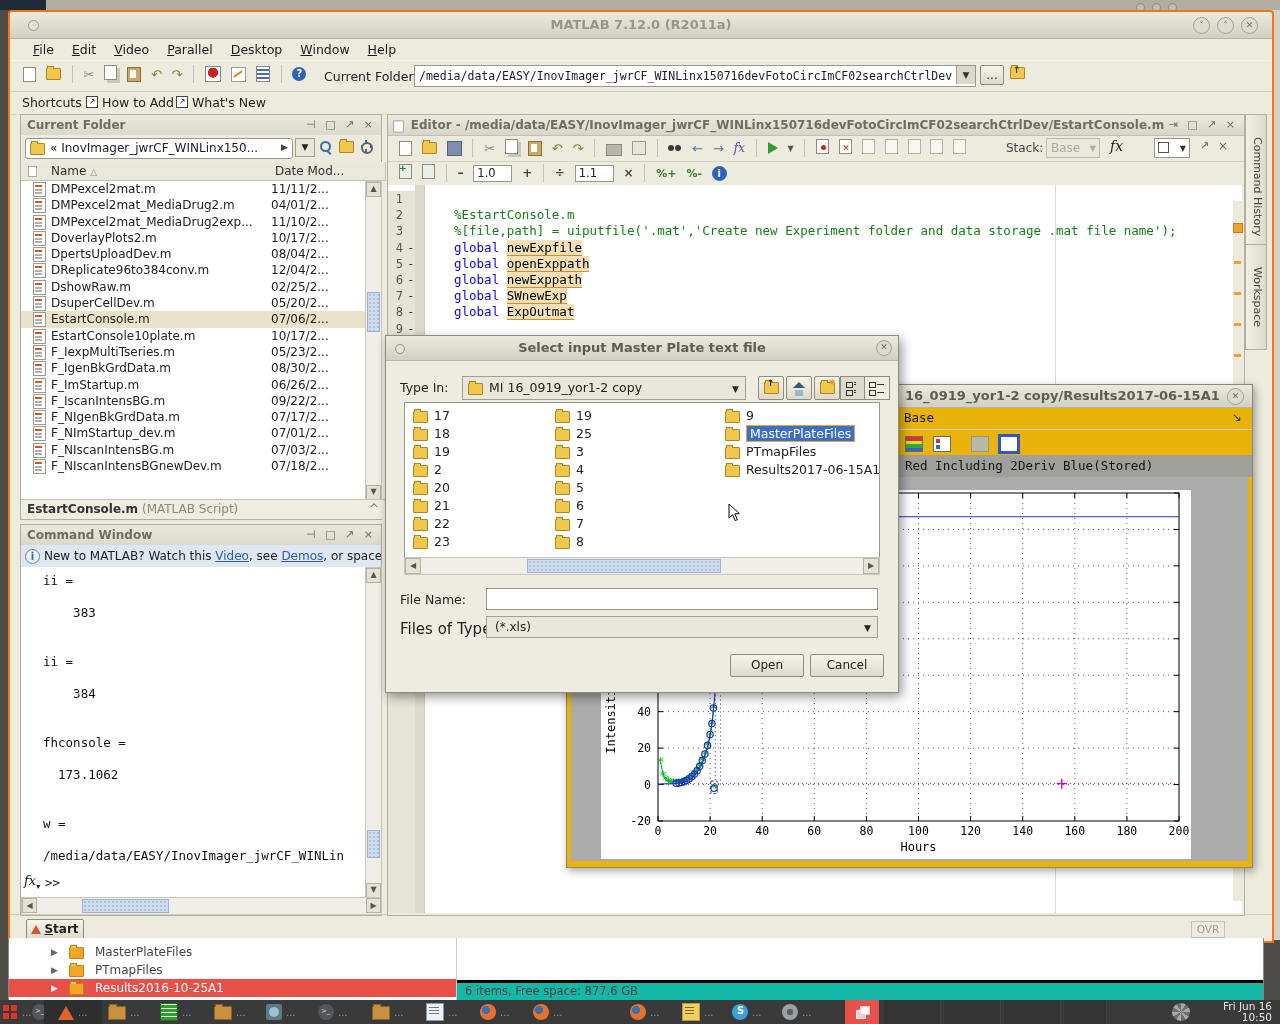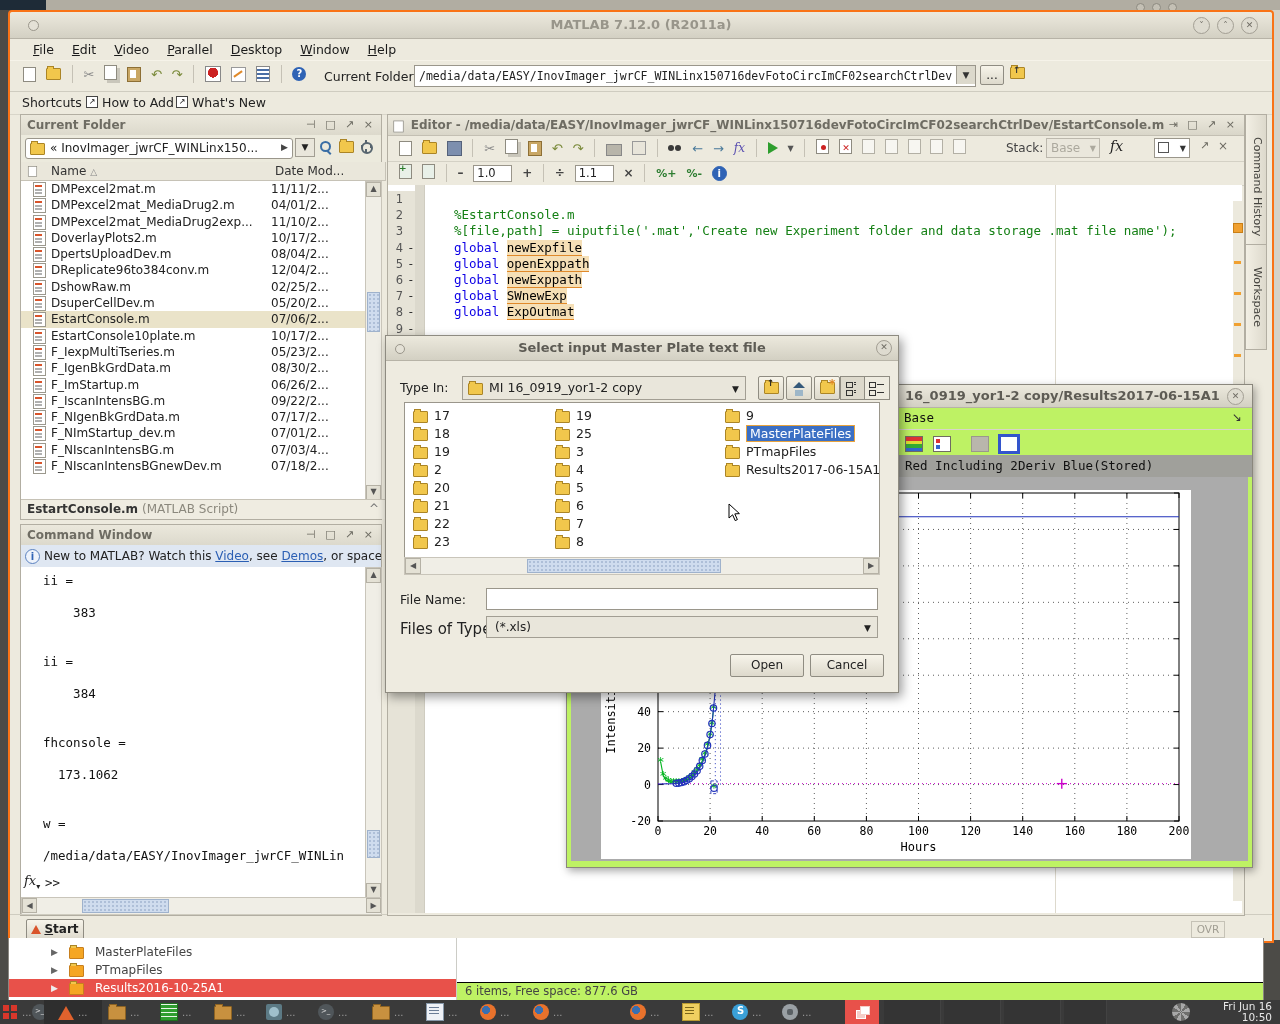--- a/index.html
+++ b/index.html
@@ -262,21 +262,21 @@
           <span class="dt">07/17/2...</span>
         </div>
         <div class="cf-row">
           <span class="mfile-ic" style="position: absolute; left: 12px; top: 1px;"></span>
           <span class="nm">F_NImStartup_dev.m</span>
           <span class="dt">07/01/2...</span>
         </div>
         <div class="cf-row">
           <span class="mfile-ic" style="position: absolute; left: 12px; top: 1px;"></span>
           <span class="nm">F_NIscanIntensBG.m</span>
-          <span class="dt">07/03/4...</span>
+          <span class="dt">07/03/2...</span>
         </div>
         <div class="cf-row">
           <span class="mfile-ic" style="position: absolute; left: 12px; top: 1px;"></span>
           <span class="nm">F_NIscanIntensBGnewDev.m</span>
           <span class="dt">07/18/2...</span>
         </div>
       </div>
 
     <div class="abs sbtrack" style="left:344px;top:66px;width:15px;height:318px">
       <div class="sbarrow" style="height:13px">▲</div>
@@ -475,21 +475,21 @@
           <div style="width: 7px; height: 3px; background: rgb(240, 160, 48); margin: 28px 0px 0px 1px;"></div>
           <div style="width: 7px; height: 3px; background: rgb(240, 160, 48); margin: 28px 0px 0px 1px;"></div>
         </div>
     </div>
   </div>
 
   <div class="abs vtab" style="left:1235px;top:102px;height:128px;width:16px"><span>Command History</span></div>
   <div class="abs vtab" style="left:1235px;top:232px;height:88px;width:16px"><span>Workspace</span></div>
 </div>
 
-<div class="abs" id="fig-win" style="left:566px;top:384px;width:685px;height:482px;background:#bef264;border:1px solid #8a877d;box-shadow:2px 3px 8px rgba(0,0,0,.35);z-index:5">
+<div class="abs" id="fig-win" style="left:566px;top:384px;width:685px;height:482px;background:#eab308;border:1px solid #8a877d;box-shadow:2px 3px 8px rgba(0,0,0,.35);z-index:5">
   <div class="tbar" style="position:relative;height:22px">
     <span class="abs" style="left:338px;top:3px;font-weight:bold;color:#5d5b54;font-size:13px;white-space:nowrap">16_0919_yor1-2 copy/Results2017-06-15A1</span>
     <span class="abs circbtn" style="right:8px;top:3px">✕</span>
   </div>
   <div class="abs" style="left:0;top:22px;width:100%;height:22px;border-bottom:1px solid #d8d5c9">
     <span class="abs mono" style="left:337px;top:3px;font-size:12.5px;color:#111">Base</span>
     <span class="abs" style="right:10px;top:3px;color:#333;font-size:12px">↘</span>
   </div>
   <div class="abs" style="left:0;top:44px;width:100%;height:26px;border-bottom:1px solid #d8d5c9">
     <div class="abs" style="left:338px;top:5px">
@@ -652,21 +652,21 @@
         <span class="folder-ic" style="position: absolute; left: 60px; top: 4px; background: rgb(245, 166, 35); border-color: rgb(199, 127, 30);"></span>
         <span style="position: absolute; left: 86px; top: 0px;">PTmapFiles</span>
       </div>
       <div style="height: 18px; line-height: 18px; position: relative; font-size: 12px; color: rgb(255, 255, 255); background: rgb(232, 81, 74);">
         <span style="position: absolute; left: 42px; top: 0px; font-size: 9px; color: rgb(238, 238, 238);">▶</span>
         <span class="folder-ic" style="position: absolute; left: 60px; top: 4px; background: rgb(245, 166, 35); border-color: rgb(199, 127, 30);"></span>
         <span style="position: absolute; left: 86px; top: 0px;">Results2016-10-25A1</span>
       </div>
     </div>
   <div class="abs" style="left:447px;top:0;width:1px;height:62px;background:#ccccc6"></div>
-  <div class="abs" style="left:448px;right:0;bottom:0;height:17px;background:#bef264;border-top:1px solid #000000;line-height:16px">
+  <div class="abs" style="left:448px;right:0;bottom:0;height:17px;background:#14b8a6;border-top:3px solid #000000;line-height:16px">
     <span style="margin-left:8px;font-size:11.5px;color:#444">6 items, Free space: 877.6 GB</span>
   </div>
 </div>
 
 <div class="abs" id="dialog" style="left:385px;top:335px;width:512px;height:356px;background:#eeebe0;border:1px solid #8e8b81;box-shadow:3px 4px 10px rgba(0,0,0,.4);z-index:10">
   <div class="tbar" style="position:relative;height:24px">
     <span class="abs" style="left:9px;top:8px;width:8px;height:8px;border:1px solid #9a968b;border-radius:50%;background:#e4e1d6"></span>
     <div style="text-align:center;font-weight:bold;color:#5d5b54;font-size:13px;line-height:24px">Select input Master Plate text file</div>
     <span class="abs circbtn" style="right:6px;top:4px;width:14px;height:14px;line-height:13px">✕</span>
   </div>

